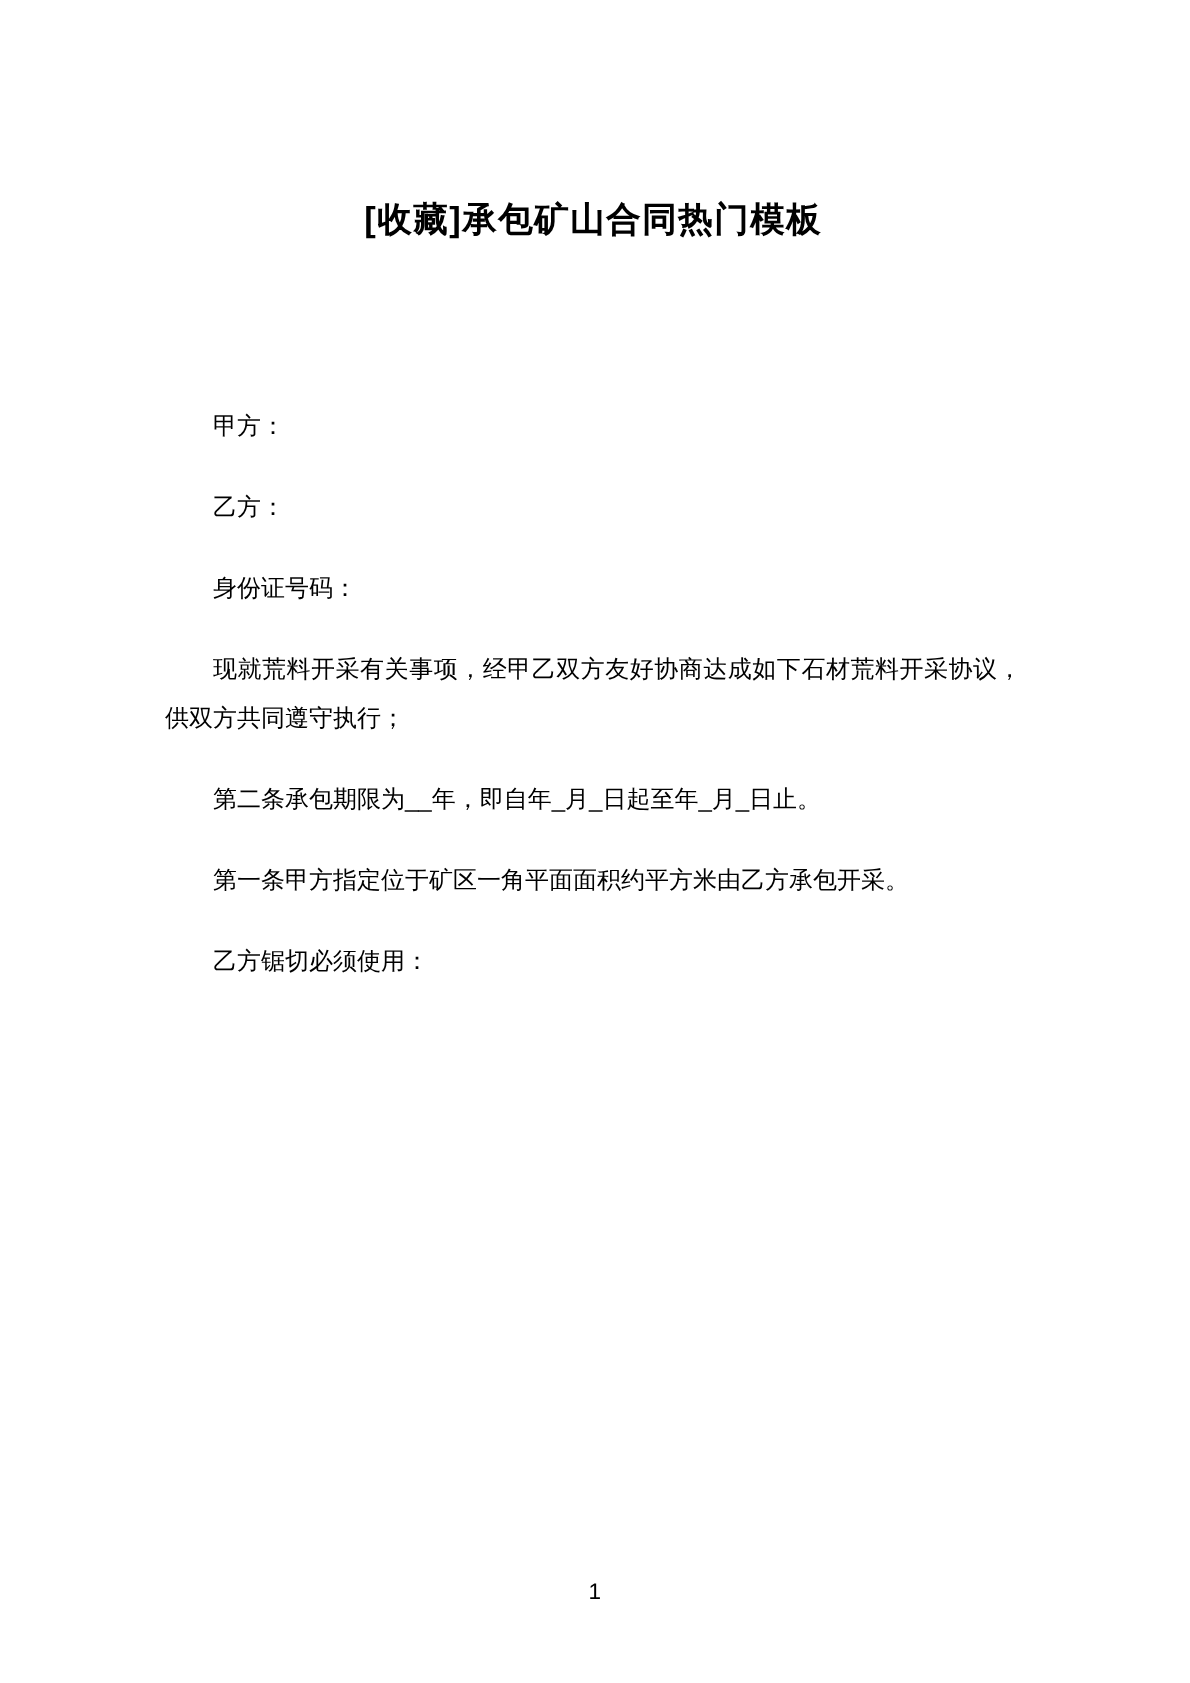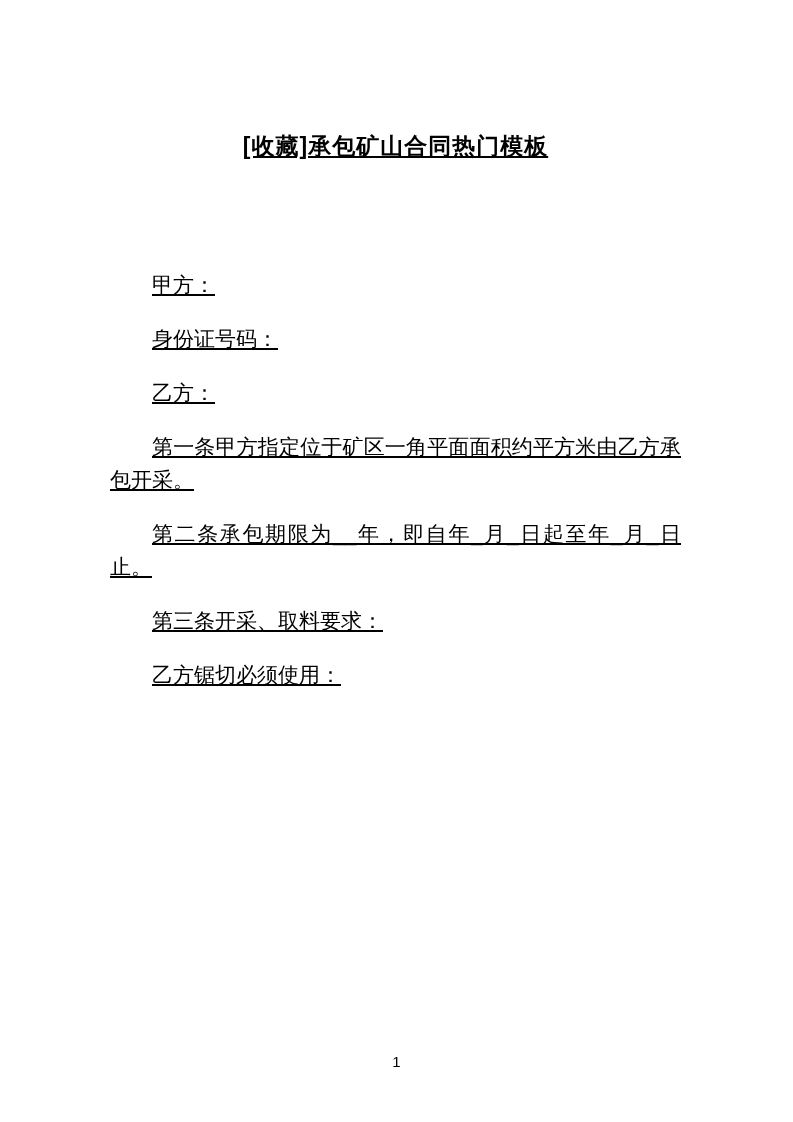--- a/index.html
+++ b/index.html
@@ -9,38 +9,37 @@
   }
   .page {
     position: relative;
     width: 793px;
     height: 1122px;
     background: #ffffff;
     overflow: hidden;
     font-family: "Liberation Sans", "DejaVu Sans", sans-serif;
     color: #000000;
     box-sizing: border-box;
-    text-decoration: underline;
   }
   .content {
     padding: 0 112px 0 110px;
   }
   .doc-title {
     font-size: 23px;
     font-weight: bold;
     text-align: center;
     margin: 130px 0 0 0;
     letter-spacing: 1px;
     line-height: 33px;
   }
   .body-text {
     margin-top: 105px;
   }
   .para {
-    font-size: 21px;
+    font-size: 16px;
     line-height: 33px;
     margin: 0 0 21px 0;
     text-indent: 2em;
     text-align: justify;
     word-break: break-all;
   }
   .page-number {
     position: absolute;
     bottom: 52px;
     left: 0;
@@ -51,22 +50,22 @@
   }
 </style>
 </head>
 <body>
 
 <div class="page">
   <div class="content">
     <h1 class="doc-title">[收藏]承包矿山合同热门模板</h1>
     <div class="body-text">
       <p class="para">甲方：</p>
+      <p class="para">乙方：</p>
       <p class="para">身份证号码：</p>
-      <p class="para">乙方：</p>
+      <p class="para">现就荒料开采有关事项，经甲乙双方友好协商达成如下石材荒料开采协议，供双方共同遵守执行；</p>
+      <p class="para">第二条承包期限为__年，即自年_月_日起至年_月_日止。</p>
       <p class="para">第一条甲方指定位于矿区一角平面面积约平方米由乙方承包开采。</p>
-      <p class="para">第二条承包期限为__年，即自年_月_日起至年_月_日止。</p>
-      <p class="para">第三条开采、取料要求：</p>
       <p class="para">乙方锯切必须使用：</p>
     </div>
   </div>
   <div class="page-number">1</div>
 </div>
 
 </body></html>

